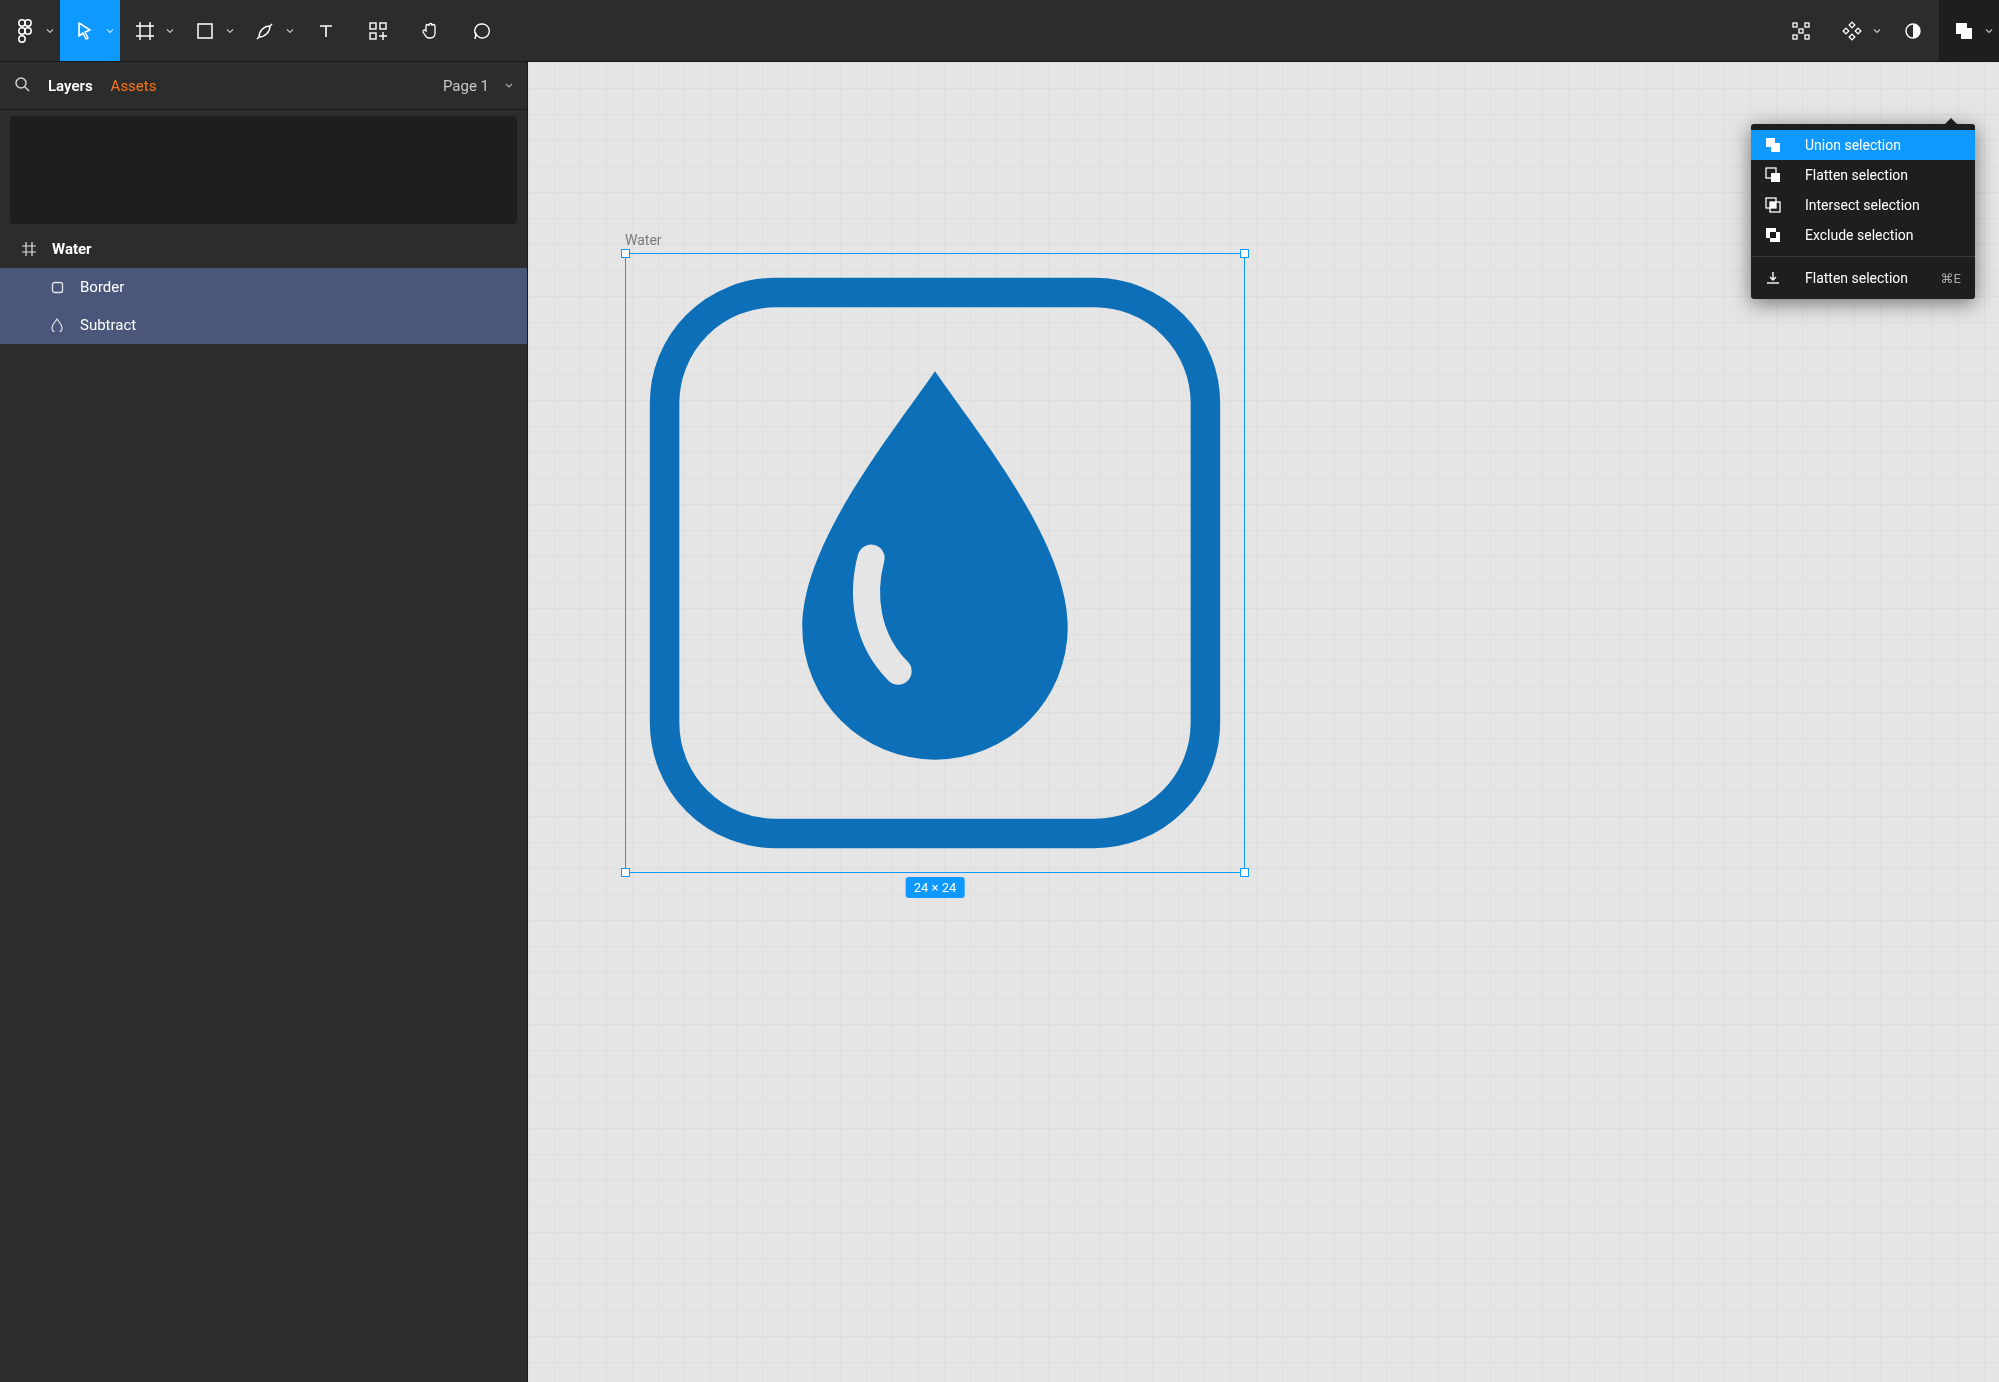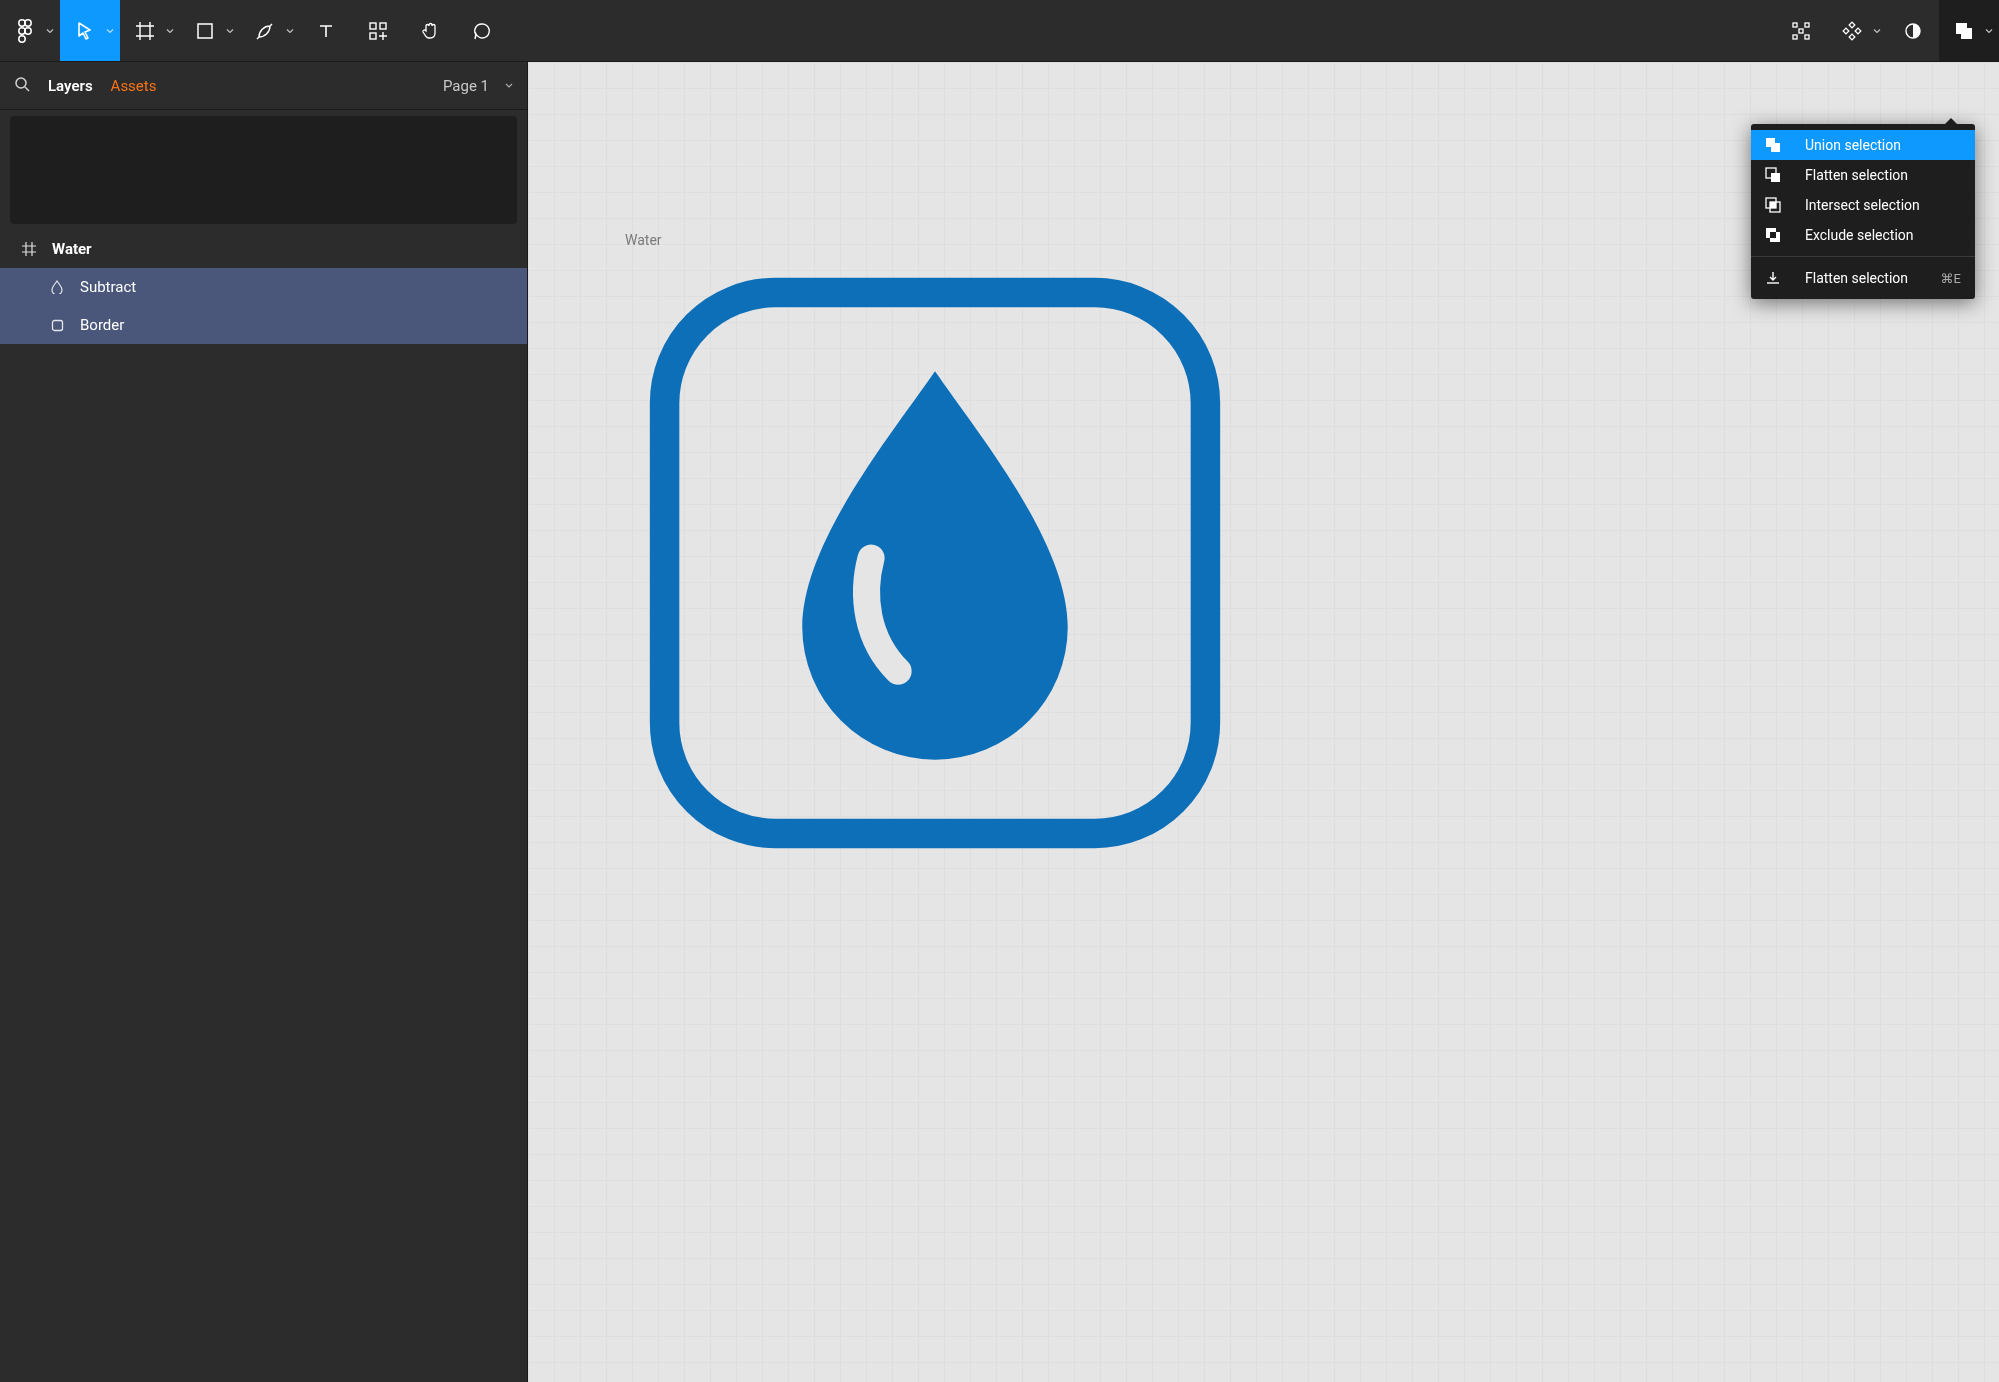--- a/index.html
+++ b/index.html
@@ -349,51 +349,58 @@
       <div class="layer-row parent">
         <span class="lic">
           <svg width="14" height="14" viewBox="0 0 14 14">
               <path d="M4 0 V14 M10 0 V14 M0 4 H14 M0 10 H14" stroke="#fff" stroke-width="1.2"></path>
             </svg>
         </span>
         <span>Water</span>
       </div>
       <div class="layer-row child sel">
         <span class="lic">
+          <svg width="13" height="13">
+              <rect x="1.5" y="1.5" width="10" height="10" rx="2" stroke="#fff" stroke-width="1.3" fill="none"></rect>
+            </svg>
+        </span>
+        <span>Border</span>
+      </div>
+      <div class="layer-row child sel">
+        <span class="lic">
           <svg width="12" height="14" viewBox="0 0 12 14">
               <path d="M6 1 C8 4 11 7 11 10 a5 5 0 0 1-10 0 C1 7 4 4 6 1 Z" stroke="#fff" stroke-width="1.2" fill="none"></path>
             </svg>
         </span>
         <span>Subtract</span>
       </div>
-      <div class="layer-row child sel">
-        <span class="lic">
-          <svg width="13" height="13">
-              <rect x="1.5" y="1.5" width="10" height="10" rx="2" stroke="#fff" stroke-width="1.3" fill="none"></rect>
-            </svg>
-        </span>
-        <span>Border</span>
-      </div>
     </div>
   </div>
 
   <div class="canvas">
     <div class="frame-label">Water</div>
 
     <div class="icon-shape">
       <svg width="590" height="590" viewBox="0 0 24 24">
 
         <rect x="1" y="1" width="22" height="22" rx="4.5" ry="4.5" fill="none" stroke="#0d6fb8" stroke-width="1.2"></rect>
 
         <path d="M12 4.2 C13.8 6.8 17.4 11.2 17.4 14.6 a5.4 5.4 0 0 1 -10.8 0 C6.6 11.2 10.2 6.8 12 4.2 Z" fill="#0d6fb8"></path>
 
         <path d="M9.4 11.8 c-0.4 1.5 -0.2 3.3 1.1 4.6" stroke="#e5e5e5" stroke-width="1.1" stroke-linecap="round" fill="none"></path>
       </svg>
     </div>
 
+    <div class="selection-box">
+      <div class="sel-handle" style="left:-5px;top:-5px"></div>
+      <div class="sel-handle" style="right:-5px;top:-5px"></div>
+      <div class="sel-handle" style="left:-5px;bottom:-5px"></div>
+      <div class="sel-handle" style="right:-5px;bottom:-5px"></div>
+      <div class="sel-dim">24 × 24</div>
+    </div>
 
     <div class="dropdown">
       <div class="item active">
         <span class="ic">
           <svg width="16" height="16" viewBox="0 0 16 16">
               <path d="M1 1 H10 V6 H15 V15 H6 V10 H1 Z" fill="#fff"></path>
             </svg>
         </span>
         <span>Union selection</span>
       </div>

